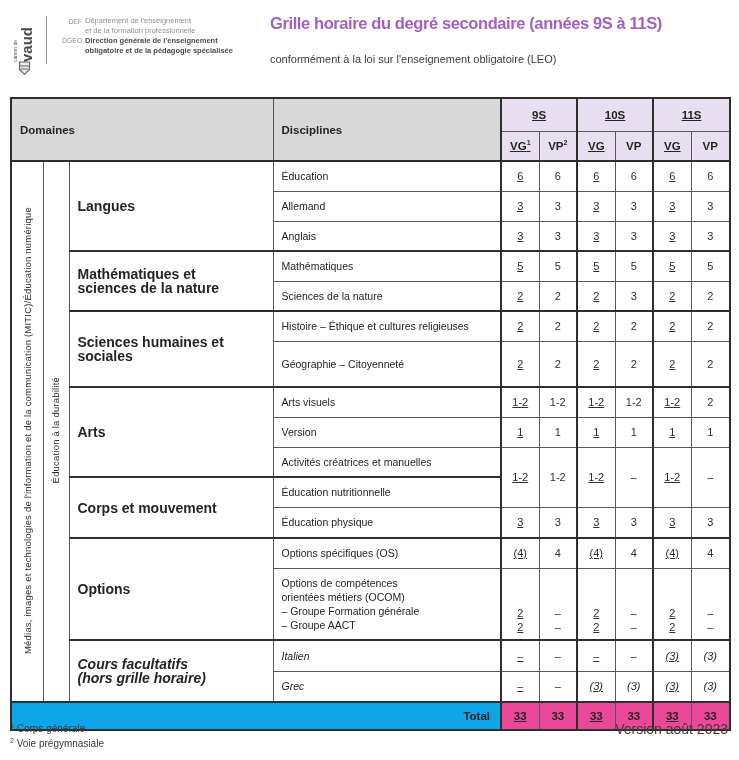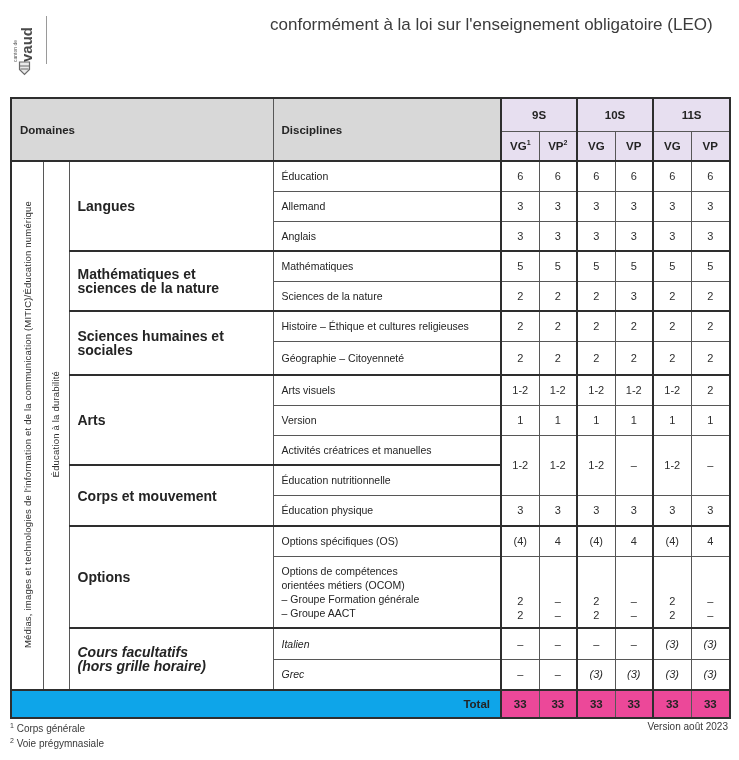--- a/index.html
+++ b/index.html
@@ -16,70 +16,81 @@
               transform:rotate(180deg);font-size:5px;color:#5a5a5a;line-height:1;}
   .shield{position:absolute;bottom:0;left:8px;}
   .logo-divider{width:1px;height:48px;background:#9a9a9a;margin:2px 9px 0 6px;}
   .dept-text{display:grid;grid-template-columns:26px auto;column-gap:3px;
              font-size:7.5px;line-height:9.5px;padding-top:2px;}
   .dept-abbr{color:#8f8f8f;font-size:6.8px;text-align:right;padding-top:0.5px;}
   .dept-def{color:#8f8f8f;}
   .dept-dgeo{color:#4a4a4a;font-weight:bold;}
   .title-block{position:absolute;left:260px;top:2px;right:0;}
   .page-title{margin:0;font-size:16.5px;letter-spacing:-0.4px;font-weight:bold;}
-  .page-subtitle{margin-top:1px;font-size:17px;color:#3c3c3c;}
+  .page-subtitle{margin-top:20px;font-size:11px;color:#3c3c3c;}
 
   
   .table-wrap{position:absolute;top:97px;left:10px;}
   table{border-collapse:collapse;table-layout:fixed;width:719px;border:2px solid #2e2e2e;}
   th,td{border:1px solid #575757;padding:0;font-size:11px;color:#242424;
         vertical-align:middle;overflow:hidden;}
   .tt{border-top:2px solid #2e2e2e;}
-  .tl{border-left:2px solid #2e2e2e;}
+  .tl{border-left:2px solid #2e2e2e;text-decoration:underline;}
   .hb{border-bottom:2px solid #2e2e2e;}
   .hdr-gray{background:#d8d8d8;font-weight:bold;text-align:left;padding-left:8px;font-size:11.5px;}
   .hdr-lav{background:#e7dff0;font-weight:bold;text-align:center;font-size:11.5px;}
   th sup,.fn sup{font-size:7px;line-height:0;}
   .vert-td{text-align:center;}
   .vert{display:inline-block;writing-mode:vertical-rl;transform:rotate(180deg);
         font-size:9.5px;color:#2e2e2e;white-space:nowrap;line-height:1;letter-spacing:0.2px;}
   .dom{font-weight:bold;text-align:left;padding-left:8px;font-size:14px;
        white-space:pre-line;line-height:14px;}
   .dcell{text-align:left;padding-left:8px;font-size:10.5px;white-space:pre-line;line-height:14px;}
   .vcell{text-align:center;font-size:11px;color:#2e2e2e;}
   .ital{font-style:italic;}
   .ocom-val{vertical-align:bottom;padding-bottom:5px;white-space:pre-line;line-height:14px;}
   .total-label{background:#0ea5e9;font-weight:bold;text-align:right;padding-right:10px;font-size:11.5px;}
   .total-val{background:#ec4899;font-weight:bold;font-size:11.5px;text-align:center;}
 
   
   .footer{position:absolute;top:721px;left:10px;right:11px;display:flex;
           justify-content:space-between;align-items:flex-start;}
   .fn{font-size:10px;color:#3a3a3a;line-height:15px;}
-  .version{font-size:10px;color:#3a3a3a;}
+  .version{font-size:14px;color:#3a3a3a;}
 </style>
 </head>
 <body>
 
 <div class="page">
 
   <div class="header">
     <div class="logo-block">
       <div class="logo-mark">
         <span class="canton-small">canton de</span>
         <span class="canton-big">vaud</span>
         <svg class="shield" width="13" height="15" viewBox="0 0 13 15">
           <path d="M1.5 1 h10 v7.5 l-5 5 l-5 -5 z" fill="#e9e9e9" stroke="#6a6a6a" stroke-width="1.2"></path>
           <line x1="2" y1="5" x2="11" y2="5" stroke="#6a6a6a" stroke-width="1"></line>
           <line x1="2.5" y1="8" x2="10.5" y2="8" stroke="#6a6a6a" stroke-width="1"></line>
         </svg>
       </div>
       <div class="logo-divider"></div>
+      <div class="dept-text">
+        <div class="dept-abbr">DEF</div>
+        <div class="dept-def">Département de l'enseignement</div>
+        <div class="dept-abbr"></div>
+        <div class="dept-def">et de la formation professionnelle</div>
+        <div class="dept-abbr">DGEO</div>
+        <div class="dept-dgeo">Direction générale de l'enseignement</div>
+        <div class="dept-abbr"></div>
+        <div class="dept-dgeo">obligatoire et de la pédagogie spécialisée</div>
+      </div>
     </div>
     <div class="title-block">
+      <h1 class="page-title" style="color:#a35fc3">Grille horaire du degré secondaire (années 9S à 11S)</h1>
       <div class="page-subtitle">conformément à la loi sur l'enseignement obligatoire (LEO)</div>
     </div>
   </div>
 
   <div class="table-wrap">
     <table>
       <colgroup>
         <col style="width:32px">
           <col style="width:26px">
           <col style="width:204px">
@@ -164,21 +175,21 @@
       <tr style="height:30px">
         <td rowspan="2" class="dom tt">Sciences humaines et sociales</td>
         <td class="dcell tt">Histoire – Éthique et cultures religieuses</td>
         <td class="vcell tl tt">2</td>
         <td class="vcell tt">2</td>
         <td class="vcell tl tt">2</td>
         <td class="vcell tt">2</td>
         <td class="vcell tl tt">2</td>
         <td class="vcell tt">2</td>
       </tr>
-      <tr style="height:34px">
+      <tr style="height:46px">
         <td class="dcell">Géographie – Citoyenneté</td>
         <td class="vcell tl">2</td>
         <td class="vcell">2</td>
         <td class="vcell tl">2</td>
         <td class="vcell">2</td>
         <td class="vcell tl">2</td>
         <td class="vcell">2</td>
       </tr>
 
       <tr style="height:30px">

